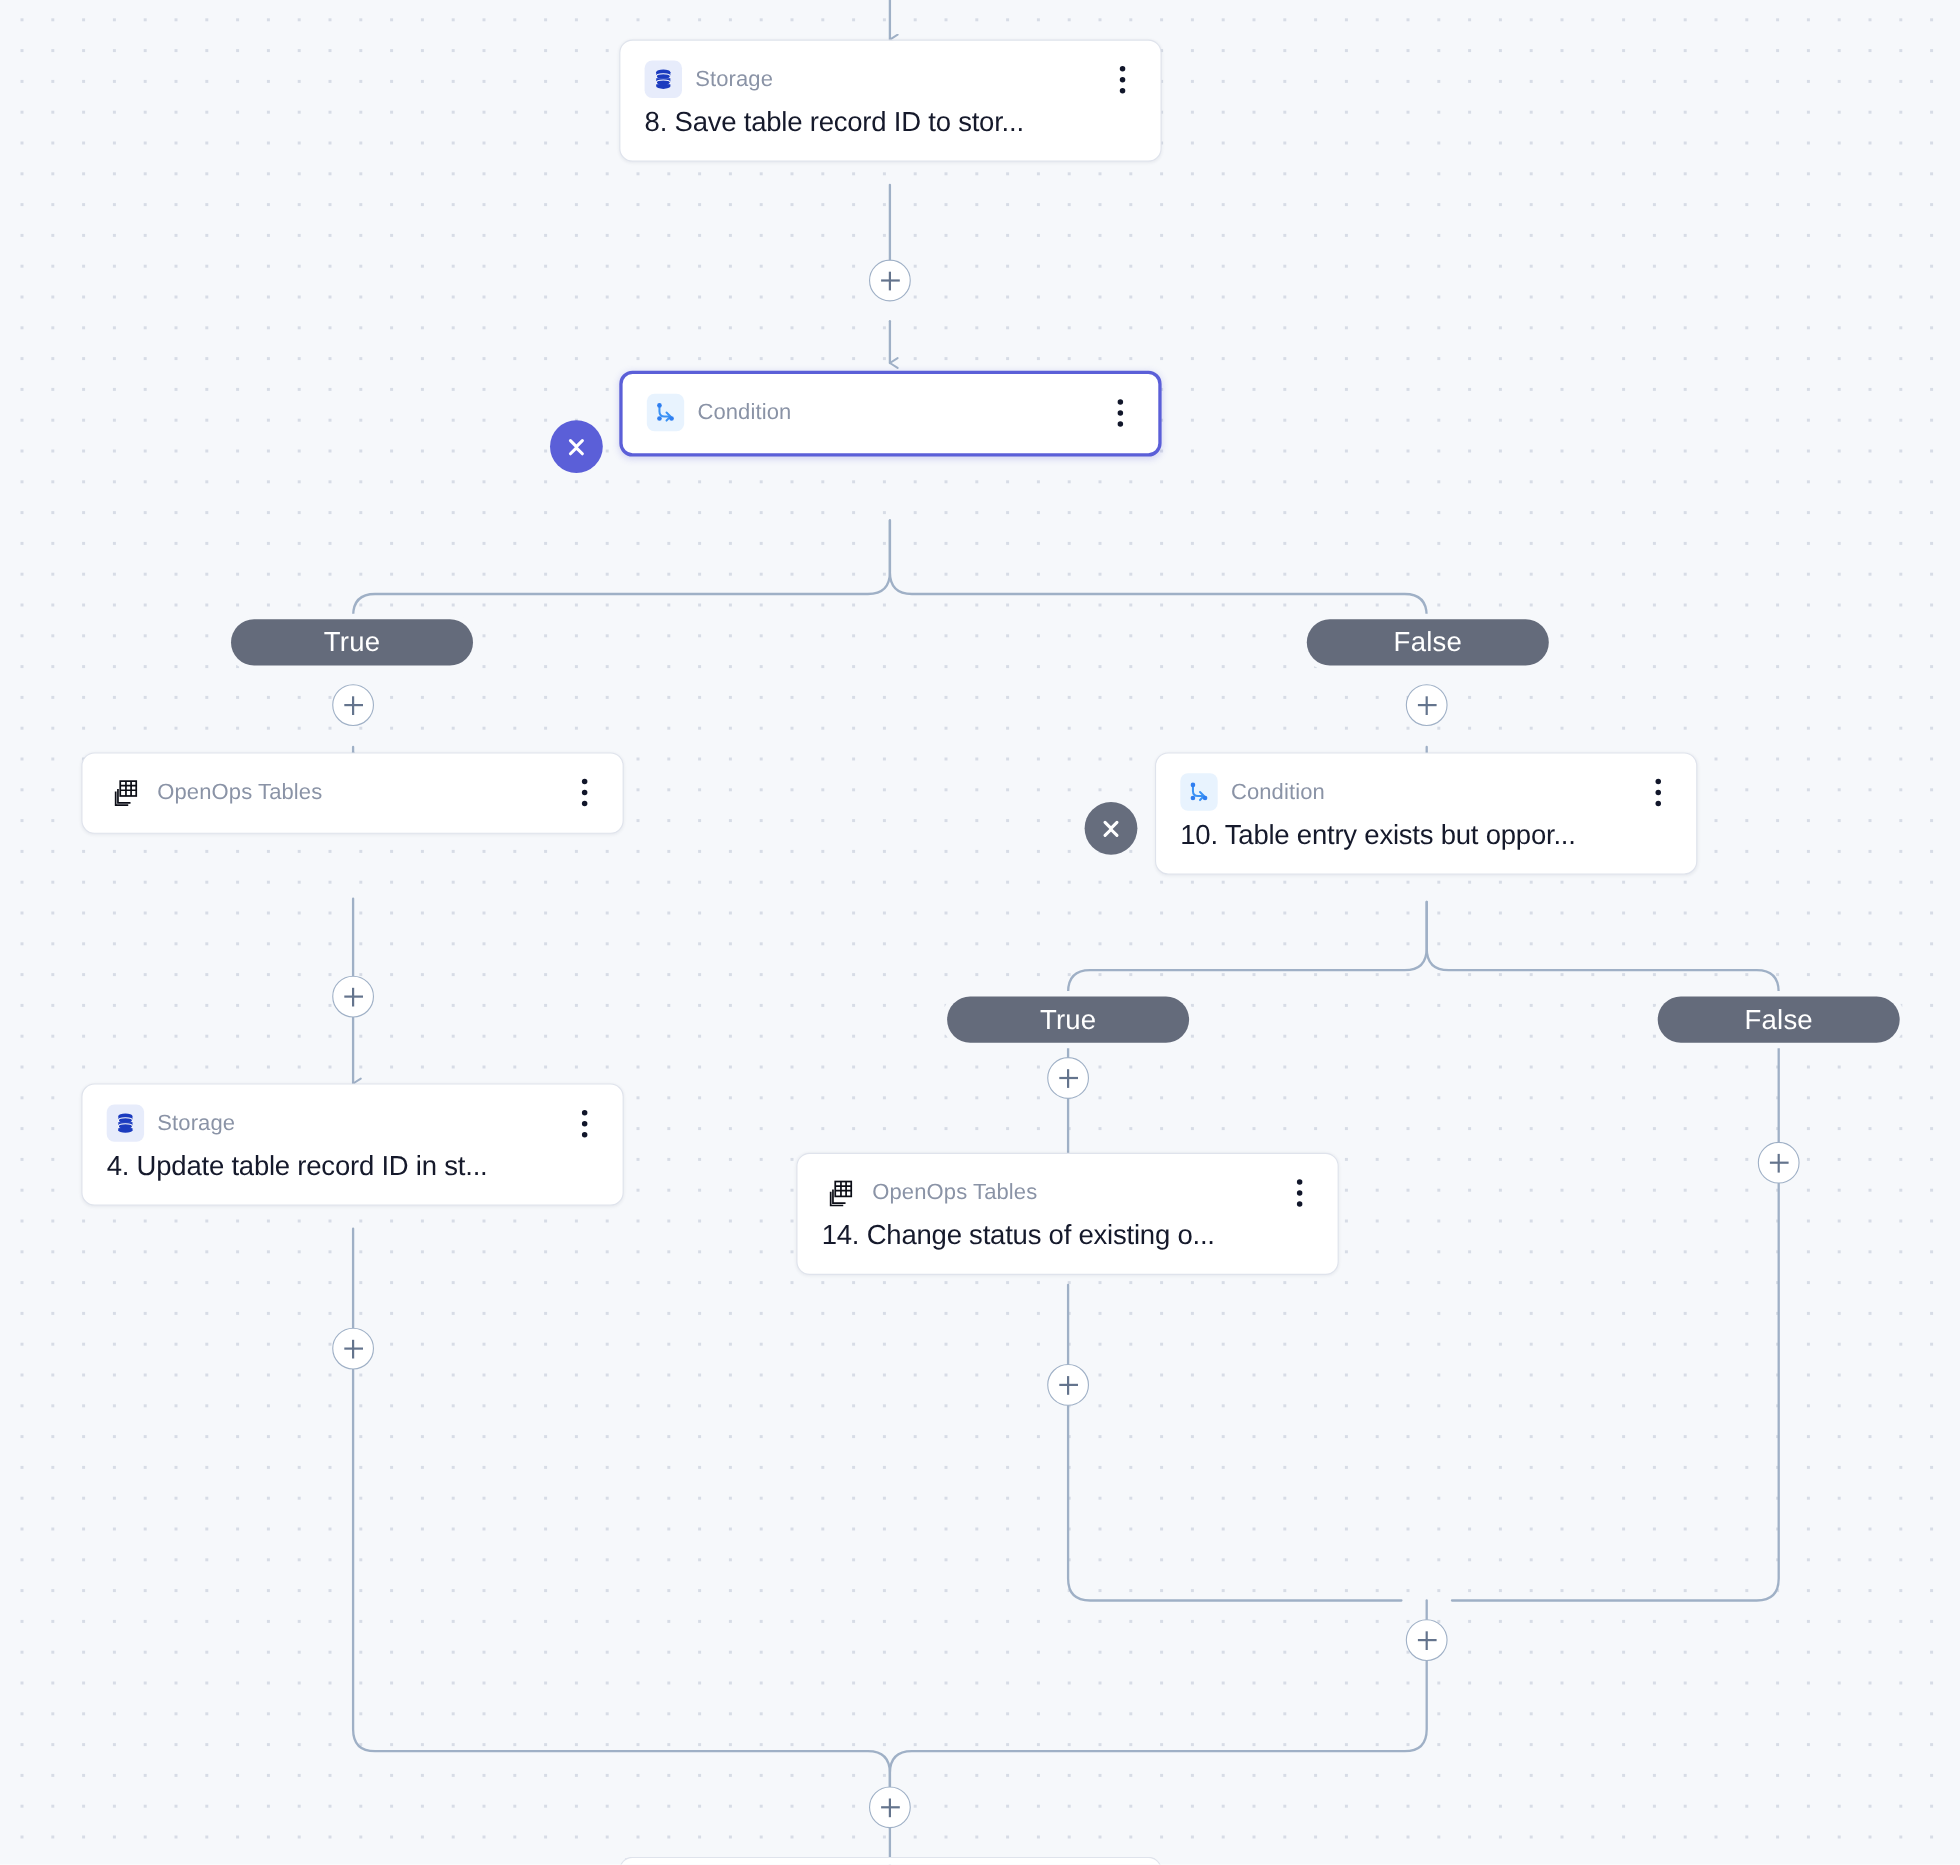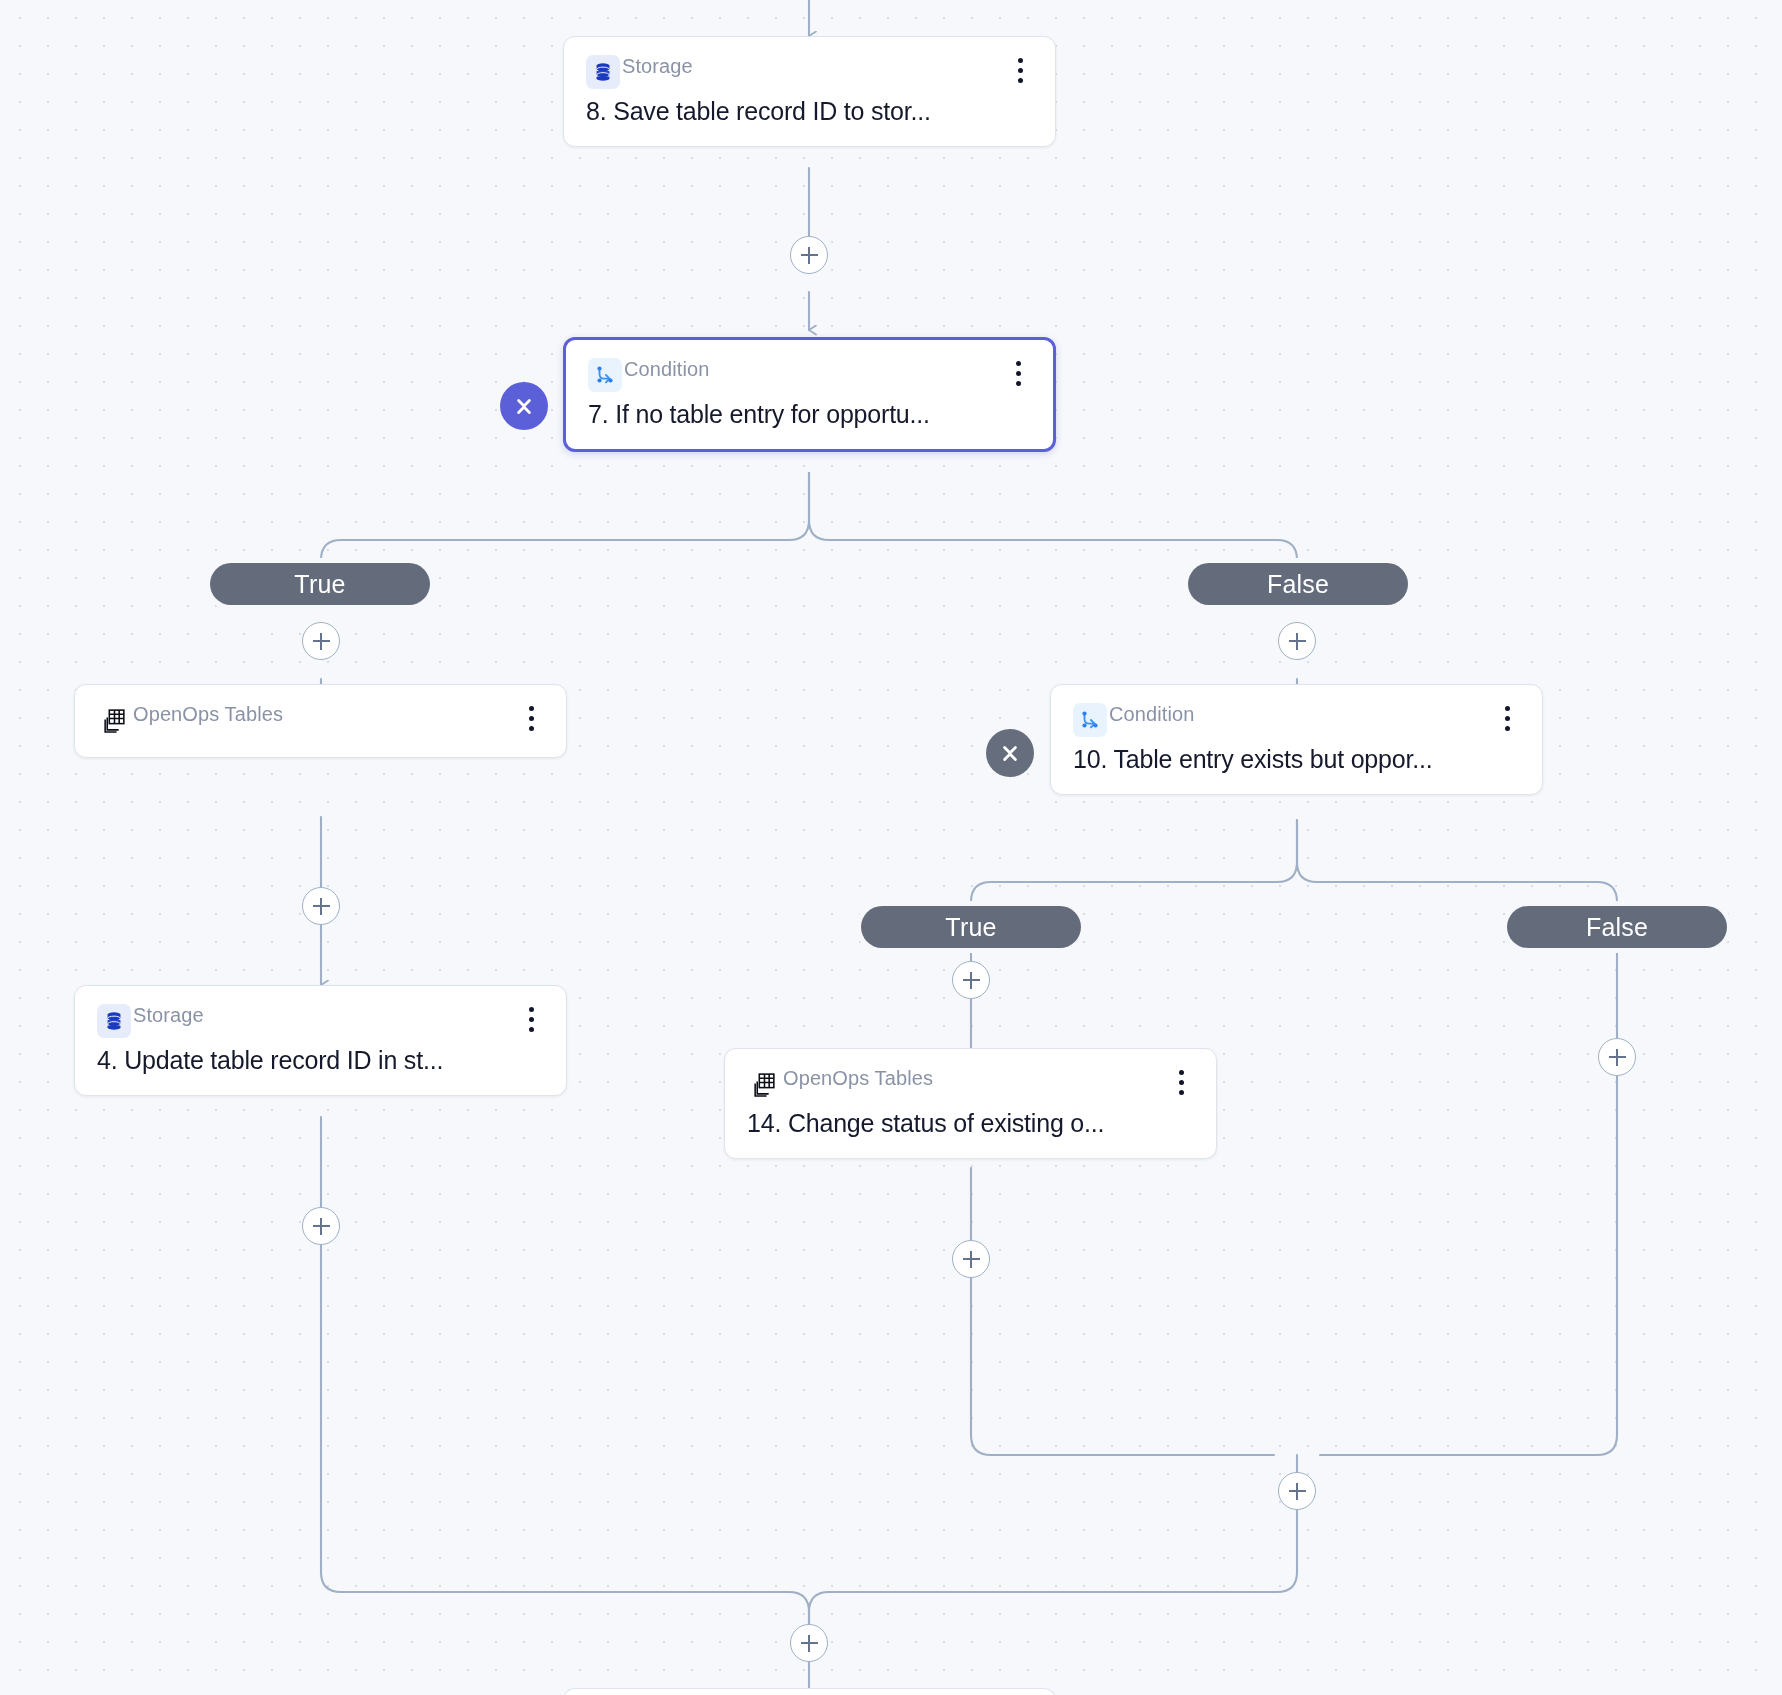--- a/index.html
+++ b/index.html
@@ -38,22 +38,22 @@
     flex-direction: column;
     gap: 8px;
     z-index: 5;
   }
   .node.selected {
     border: 3px solid #5b5fd8;
     box-shadow: 0 2px 7px rgba(80,84,210,.22);
   }
   .node-head {
     display: flex;
-    align-items: flex-start;
-    gap: 2px;
+    align-items: center;
+    gap: 12px;
   }
   .node-icon {
     width: 34px;
     height: 34px;
     border-radius: 7px;
     display: flex;
     align-items: center;
     justify-content: center;
     flex: 0 0 auto;
   }
@@ -235,21 +235,20 @@
           <circle cx="18" cy="18" r="2.3" fill="#2f7ef0" stroke="none"></circle>
         </svg>
       </span>
       <span class="node-type">Condition</span>
       <span class="kebab">
         <i></i>
           <i></i>
           <i></i>
       </span>
     </div>
-    <div class="node-title">7. If no table entry for opportu...</div>
   </div>
 
   <div class="collapse-btn accent" style="left:500px; top:382px;">
     <svg width="26" height="26" viewBox="0 0 24 24" fill="none" stroke="#ffffff" stroke-width="2.6" stroke-linecap="round" stroke-linejoin="round">
       <path d="M7 7 L12 12 L17 7"></path>
       <path d="M7 18 L12 13 L17 18"></path>
     </svg>
   </div>
 
   <div class="pill" style="left:210px; top:563px; width:220px;">True</div>

